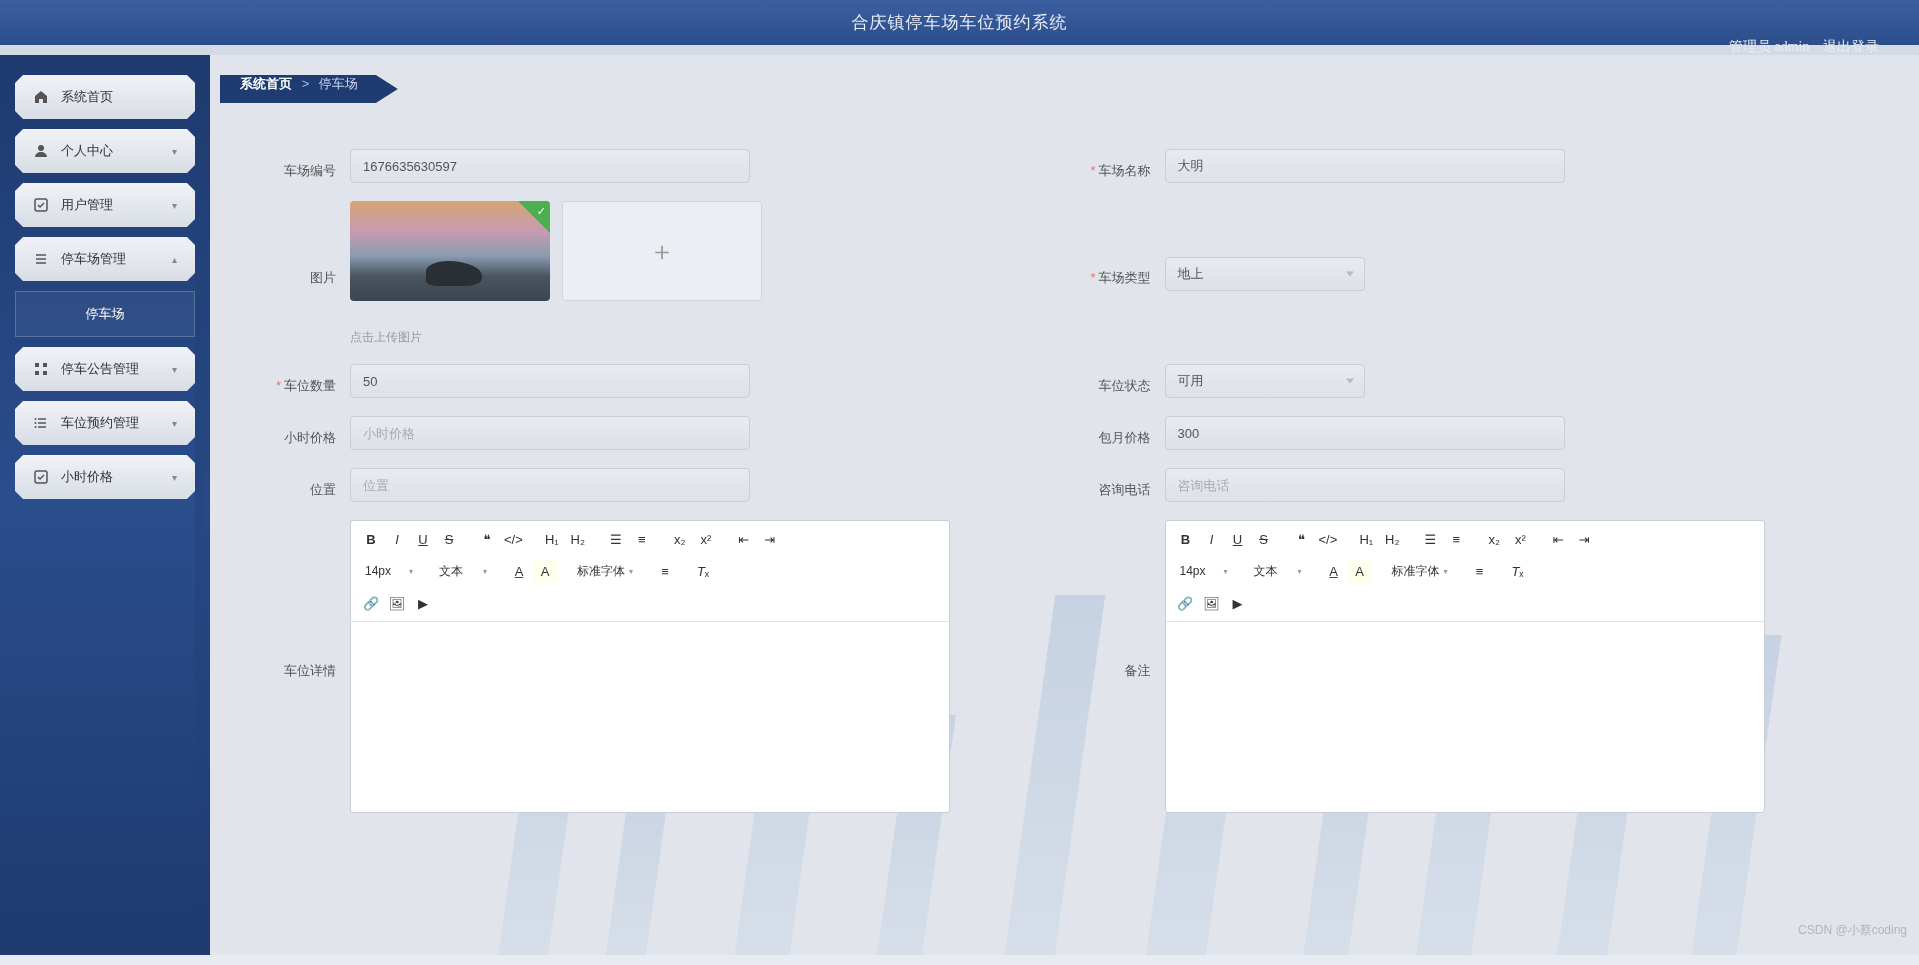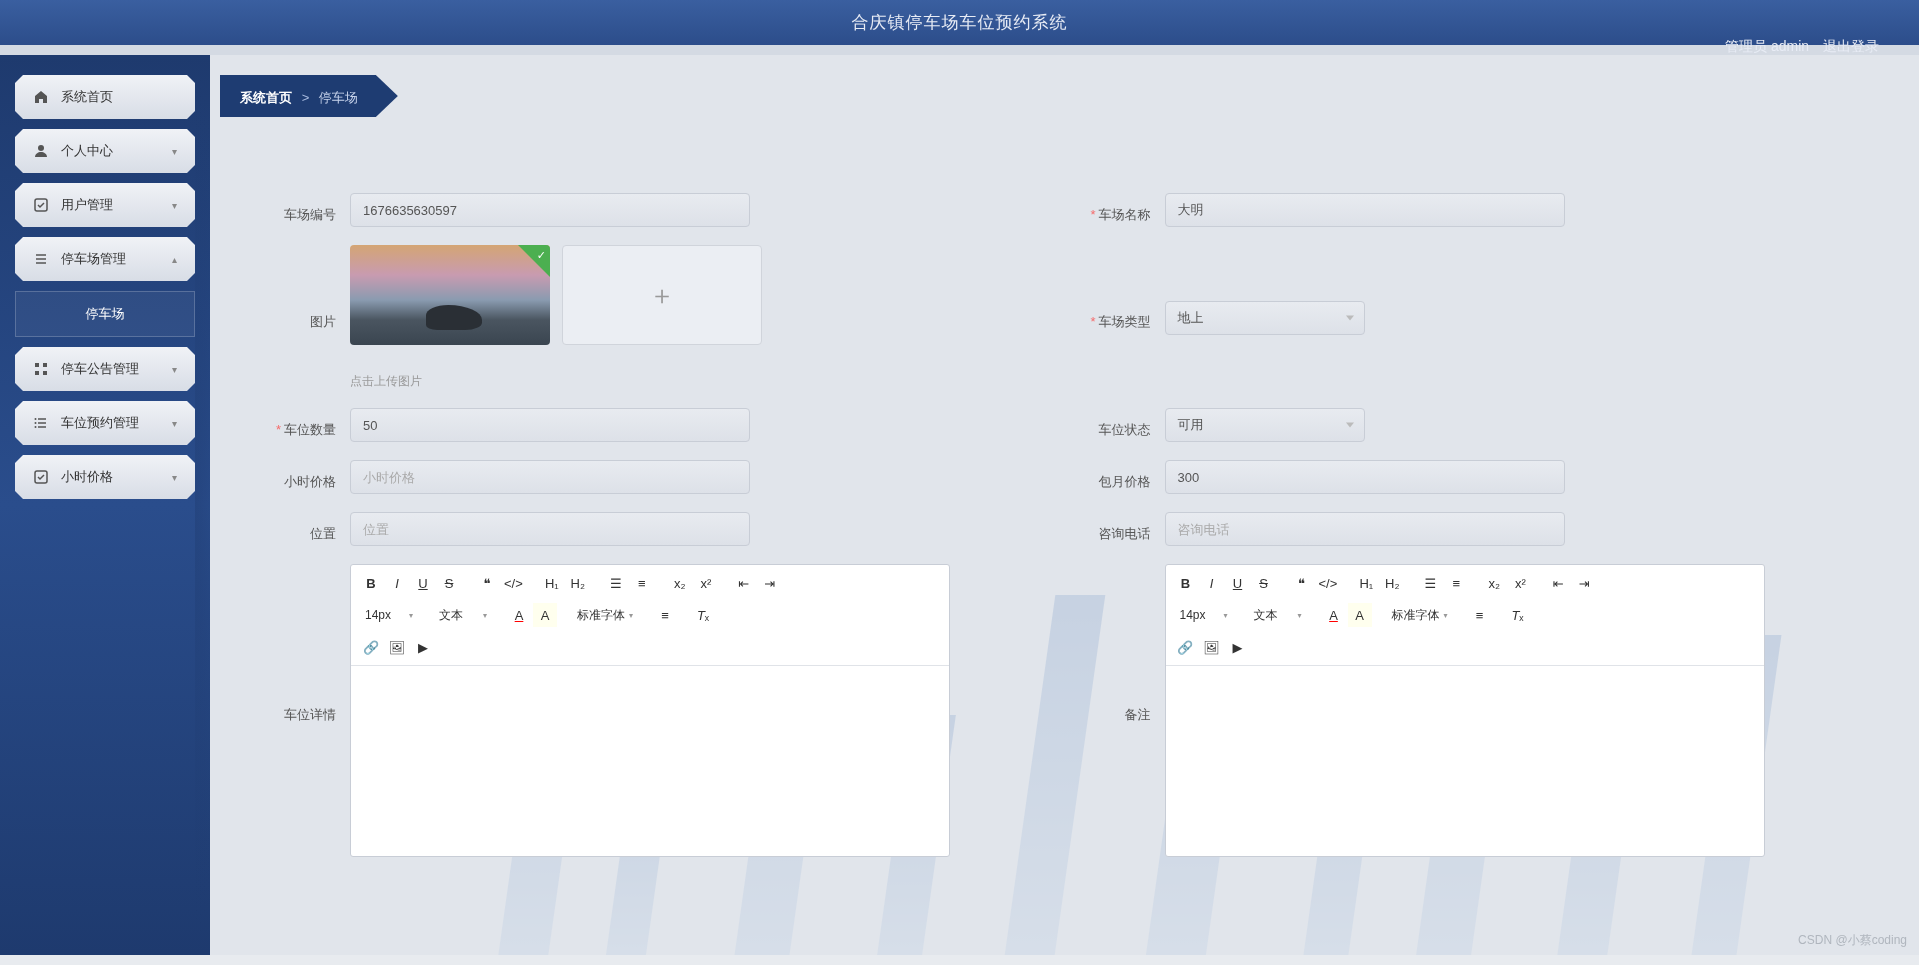--- a/index.html
+++ b/index.html
@@ -1,36 +1,36 @@
 <!DOCTYPE html>
 <html><head>
 <meta charset="utf-8">
 <style>
 * { margin: 0; padding: 0; box-sizing: border-box; }
 body { font-family: "Microsoft YaHei", Arial, sans-serif; font-size: 13px; background: #e8ebef; overflow: hidden; width: 1919px; height: 965px; position: relative; }
 
-.header { height: 55px; background: linear-gradient(180deg, #3a5fa0 0%, #2c4d8a 100%); color: #fff; display: flex; align-items: center; padding: 0 30px; position: relative; border-bottom: 10px solid #d4dae3; }
+.header { height: 55px; background: linear-gradient(180deg, #3a5fa0 0%, #2c4d8a 100%); color: #fff; display: flex; align-items: center; padding: 0 30px; position: relative; border-bottom: 10px solid #d4dae3; font-family: Liberation Serif, serif; }
 .header-title { position: absolute; left: 50%; transform: translateX(-50%); font-size: 17px; letter-spacing: 1px; color: #e8ecf5; }
 .header-right { position: absolute; right: 40px; font-size: 14px; color: #e8ecf5; margin-top: 48px; }
 .header-right span { margin-left: 10px; cursor: pointer; }
 
 .layout { display: flex; height: calc(100% - 65px); }
 .sidebar { width: 210px; background: linear-gradient(180deg, #1e3a6e 0%, #2a4d8c 50%, #1e3a6e 100%); padding: 20px 15px; position: relative; }
 .sidebar::after { content: ''; position: absolute; right: -15px; top: 0; bottom: 0; width: 30px; background: radial-gradient(ellipse at left, rgba(30,58,110,0.4) 0%, transparent 70%); pointer-events: none; }
 
 .nav-item { background: linear-gradient(180deg, #f0f2f6 0%, #d8dde6 100%); border-radius: 3px; margin-bottom: 10px; padding: 13px 18px; display: flex; align-items: center; cursor: pointer; position: relative; clip-path: polygon(8px 0, calc(100% - 8px) 0, 100% 8px, 100% calc(100% - 8px), calc(100% - 8px) 100%, 8px 100%, 0 calc(100% - 8px), 0 8px); color: #333; font-size: 13px; }
 .nav-item .icon { width: 16px; height: 16px; margin-right: 12px; display: inline-flex; }
 .nav-item .chev { margin-left: auto; font-size: 10px; color: #888; }
 .nav-sub { background: rgba(255,255,255,0.05); border: 1px solid rgba(255,255,255,0.2); color: #fff; padding: 13px 18px; margin-bottom: 10px; font-size: 13px; cursor: pointer; text-align: center; }
 
 .main { flex: 1; background: #e1e5eb; position: relative; overflow: hidden; }
 .bg-buildings { position: absolute; bottom: 0; left: 0; right: 0; height: 400px; opacity: 0.25; pointer-events: none; }
 .building { position: absolute; bottom: 0; background: linear-gradient(180deg, #7a9bc9 0%, #b8cce5 100%); transform: skewX(-8deg); }
 
-.breadcrumb { margin: 20px 0 46px 10px; display: inline-block; background: #1e3c72; color: #fff; padding: 14px 40px 10px 20px; font-size: 13px; clip-path: polygon(0 0, calc(100% - 22px) 0, 100% 50%, calc(100% - 22px) 100%, 0 100%); }
+.breadcrumb { margin: 20px 0 16px 10px; display: inline-block; background: #1e3c72; color: #fff; padding: 0 40px 10px 20px; font-size: 13px; clip-path: polygon(0 0, calc(100% - 22px) 0, 100% 50%, calc(100% - 22px) 100%, 0 100%); }
 .breadcrumb a { color: #fff; text-decoration: none; font-weight: bold; }
 .breadcrumb .sep { margin: 0 6px; color: #aabce0; }
 .breadcrumb .cur { color: #c8d4ec; }
 
 .form-area { padding: 30px 40px 0 40px; position: relative; z-index: 2; }
 .form-row { display: flex; margin-bottom: 18px; }
 .form-col { flex: 1; display: flex; align-items: center; }
 .form-label { width: 100px; text-align: right; padding-right: 14px; color: #555; font-size: 13px; padding-top: 9px; }
 .form-label .req { color: #f56c6c; margin-right: 3px; }
 .form-control { flex: 0 0 400px; }
@@ -49,21 +49,21 @@
 .img-tip { font-size: 12px; color: #999; margin-top: 28px; }
 
 .editor { border: 1px solid #c8cdd6; border-radius: 3px; background: #fff; }
 .ed-toolbar { border-bottom: 1px solid #e0e3e8; padding: 6px 8px; display: flex; flex-wrap: wrap; align-items: center; gap: 2px; }
 .ed-toolbar .tb { min-width: 24px; height: 24px; display: inline-flex; align-items: center; justify-content: center; font-size: 13px; color: #333; cursor: pointer; padding: 0 3px; font-family: Arial; }
 .ed-toolbar .tb-sel { padding: 0 6px; min-width: 60px; justify-content: space-between; font-size: 12px; }
 .ed-toolbar .tb-sel::after { content: '▾'; font-size: 8px; color: #999; margin-left: 4px; }
 .ed-toolbar .gap { width: 10px; }
 .ed-body { height: 190px; padding: 10px; }
 
-.watermark { position: absolute; right: 12px; bottom: 6px; font-size: 12px; color: #b0b6be; z-index: 5; }
+.watermark { position: absolute; right: 12px; bottom: 16px; font-size: 12px; color: #b0b6be; z-index: 5; }
 
 svg { width: 100%; height: 100%; }
 </style>
 </head>
 <body>
 
 <div class="header">
   <div class="header-title">合庆镇停车场车位预约系统</div>
   <div class="header-right">
     <span>管理员 admin</span>

